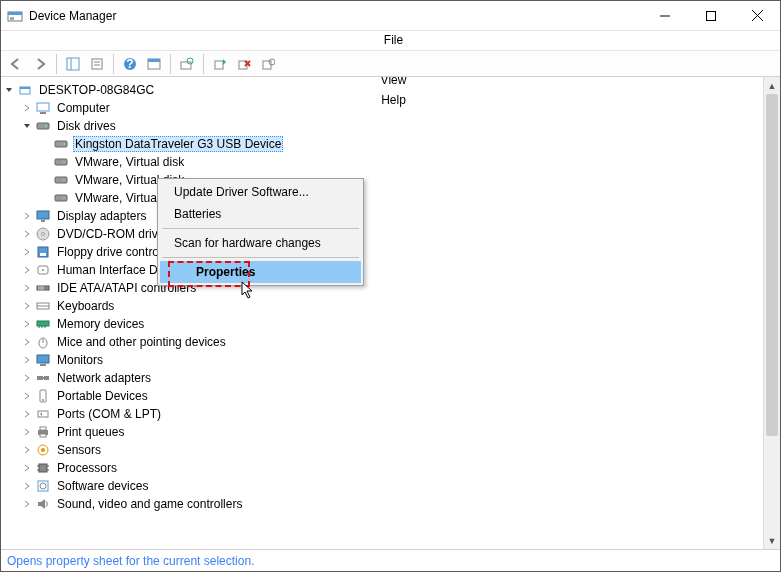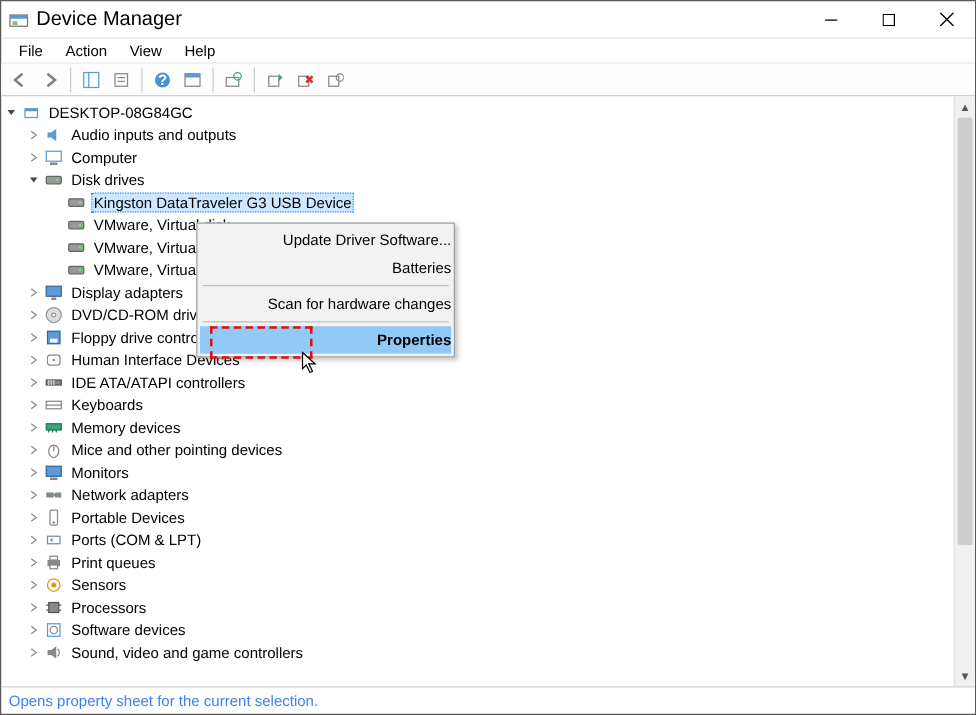--- a/index.html
+++ b/index.html
@@ -2,26 +2,26 @@
 <html><head>
 <meta charset="utf-8">
 <style>
 * { box-sizing: border-box; margin: 0; padding: 0; font-family: "Segoe UI", Tahoma, sans-serif; font-size: 12px; }
 html, body { width: 781px; height: 572px; background: #fff; overflow: hidden; }
 .window { width: 781px; height: 572px; border: 1px solid #5a5a5a; display: flex; flex-direction: column; background: #fff; }
 
 
 .titlebar { height: 30px; display: flex; align-items: center; padding-left: 6px; border-bottom: 1px solid #e5e5e5; }
 .titlebar .app-icon { width: 16px; height: 16px; margin-right: 6px; }
-.titlebar .title { flex: 1; font-size: 16px; color: #000; }
+.titlebar .title { flex: 1; font-size: 12px; color: #000; }
 .titlebar .win-btns { display: flex; height: 100%; }
 .titlebar .win-btn { width: 46px; display: flex; align-items: center; justify-content: center; font-size: 13px; color:#000; }
 
 
-.menubar { height: 20px; display: flex; align-items: center; padding-left: 6px; gap: 2px; border-bottom: 1px solid #e5e5e5; }
+.menubar { height: 20px; display: flex; align-items: center; padding-left: 6px; gap: 2px; border-bottom: 1px solid #e5e5e5; flex-direction: column; }
 .menubar .menu-item { padding: 2px 8px; }
 
 
 .toolbar { height: 26px; display: flex; align-items: center; padding: 2px 4px; gap: 2px; border-bottom: 1px solid #d0d0d0; background: #fdfdfd; }
 .toolbar .tb-btn { width: 22px; height: 22px; display: flex; align-items: center; justify-content: center; border: 1px solid transparent; }
 .toolbar .sep { width: 1px; height: 20px; background: #ccc; margin: 0 3px; }
 
 
 .content { flex: 1; position: relative; display:flex; overflow:hidden; }
 .tree-scroll { flex:1; overflow:hidden; }
@@ -33,21 +33,21 @@
 .node-icon { width: 16px; height: 16px; margin-right: 4px; display:flex; align-items:center; justify-content:center; }
 .label { padding: 1px 2px; }
 .row.selected .label { background: #cde8ff; border:1px dotted #3399ff; padding:0 1px;}
 .scrollbar { width: 17px; background:#f0f0f0; border-left:1px solid #ddd; display:flex; flex-direction:column; }
 .scrollbar .arrow { height:17px; display:flex; align-items:center; justify-content:center; font-size:9px; color:#555; background:#f0f0f0;}
 .scrollbar .track { flex:1; position:relative; }
 .scrollbar .thumb { position:absolute; left:2px; right:2px; top:0; height:78%; background:#cdcdcd; border-radius:2px;}
 
 
 .context-menu { position: absolute; top: 101px; left: 156px; width: 207px; background: #f2f2f2; border: 1px solid #a0a0a0; box-shadow: 2px 2px 4px rgba(0,0,0,.25); padding: 2px; }
-.cm-item { height: 22px; display:flex; align-items:center; padding-left: 14px; justify-content: flex-end; }
+.cm-item { height: 22px; display:flex; align-items:center; padding-left: 14px; }
 .cm-item.highlight { background: #91c9f7; }
 .cm-sep { height:1px; background:#c0c0c0; margin: 3px 2px;}
 .cm-highlight-box { position: relative; padding-left: 36px; }
 .cm-highlight-box::after { content:""; position:absolute; left:8px; top:0; width:78px; height:22px; border:2px dashed #d11; pointer-events:none; }
 .cm-item .bold { font-weight: 700; }
 
 .cursor { position:absolute; top: 204px; left: 240px; width:14px; height:18px; pointer-events:none; z-index:20;}
 
 
 .statusbar { height: 22px; border-top: 1px solid #d0d0d0; display:flex; align-items:center; padding-left:6px; font-size:12px; color:#3b82f6; }
@@ -183,34 +183,20 @@
           </div>
           <div class="row">
             <span class="indent" style="width: 18px;"></span>
             <span class="chev">
               <svg width="10" height="10">
                 <path d="M3 2 L7 5 L3 8" fill="none" stroke="#888"></path>
               </svg>
             </span>
             <span class="node-icon">
               <svg width="16" height="16">
-                <path d="M3 6 L6 6 L10 3 L10 13 L6 10 L3 10 Z" fill="#5b9bd5"></path>
-              </svg>
-            </span>
-            <span class="label">Audio inputs and outputs</span>
-          </div>
-          <div class="row">
-            <span class="indent" style="width: 18px;"></span>
-            <span class="chev">
-              <svg width="10" height="10">
-                <path d="M3 2 L7 5 L3 8" fill="none" stroke="#888"></path>
-              </svg>
-            </span>
-            <span class="node-icon">
-              <svg width="16" height="16">
                 <rect x="2" y="3" width="12" height="8" fill="#fff" stroke="#5b9bd5"></rect>
                 <rect x="5" y="12" width="6" height="2" fill="#888"></rect>
               </svg>
             </span>
             <span class="label">Computer</span>
           </div>
           <div class="row">
             <span class="indent" style="width: 18px;"></span>
             <span class="chev">
               <svg width="10" height="10">

